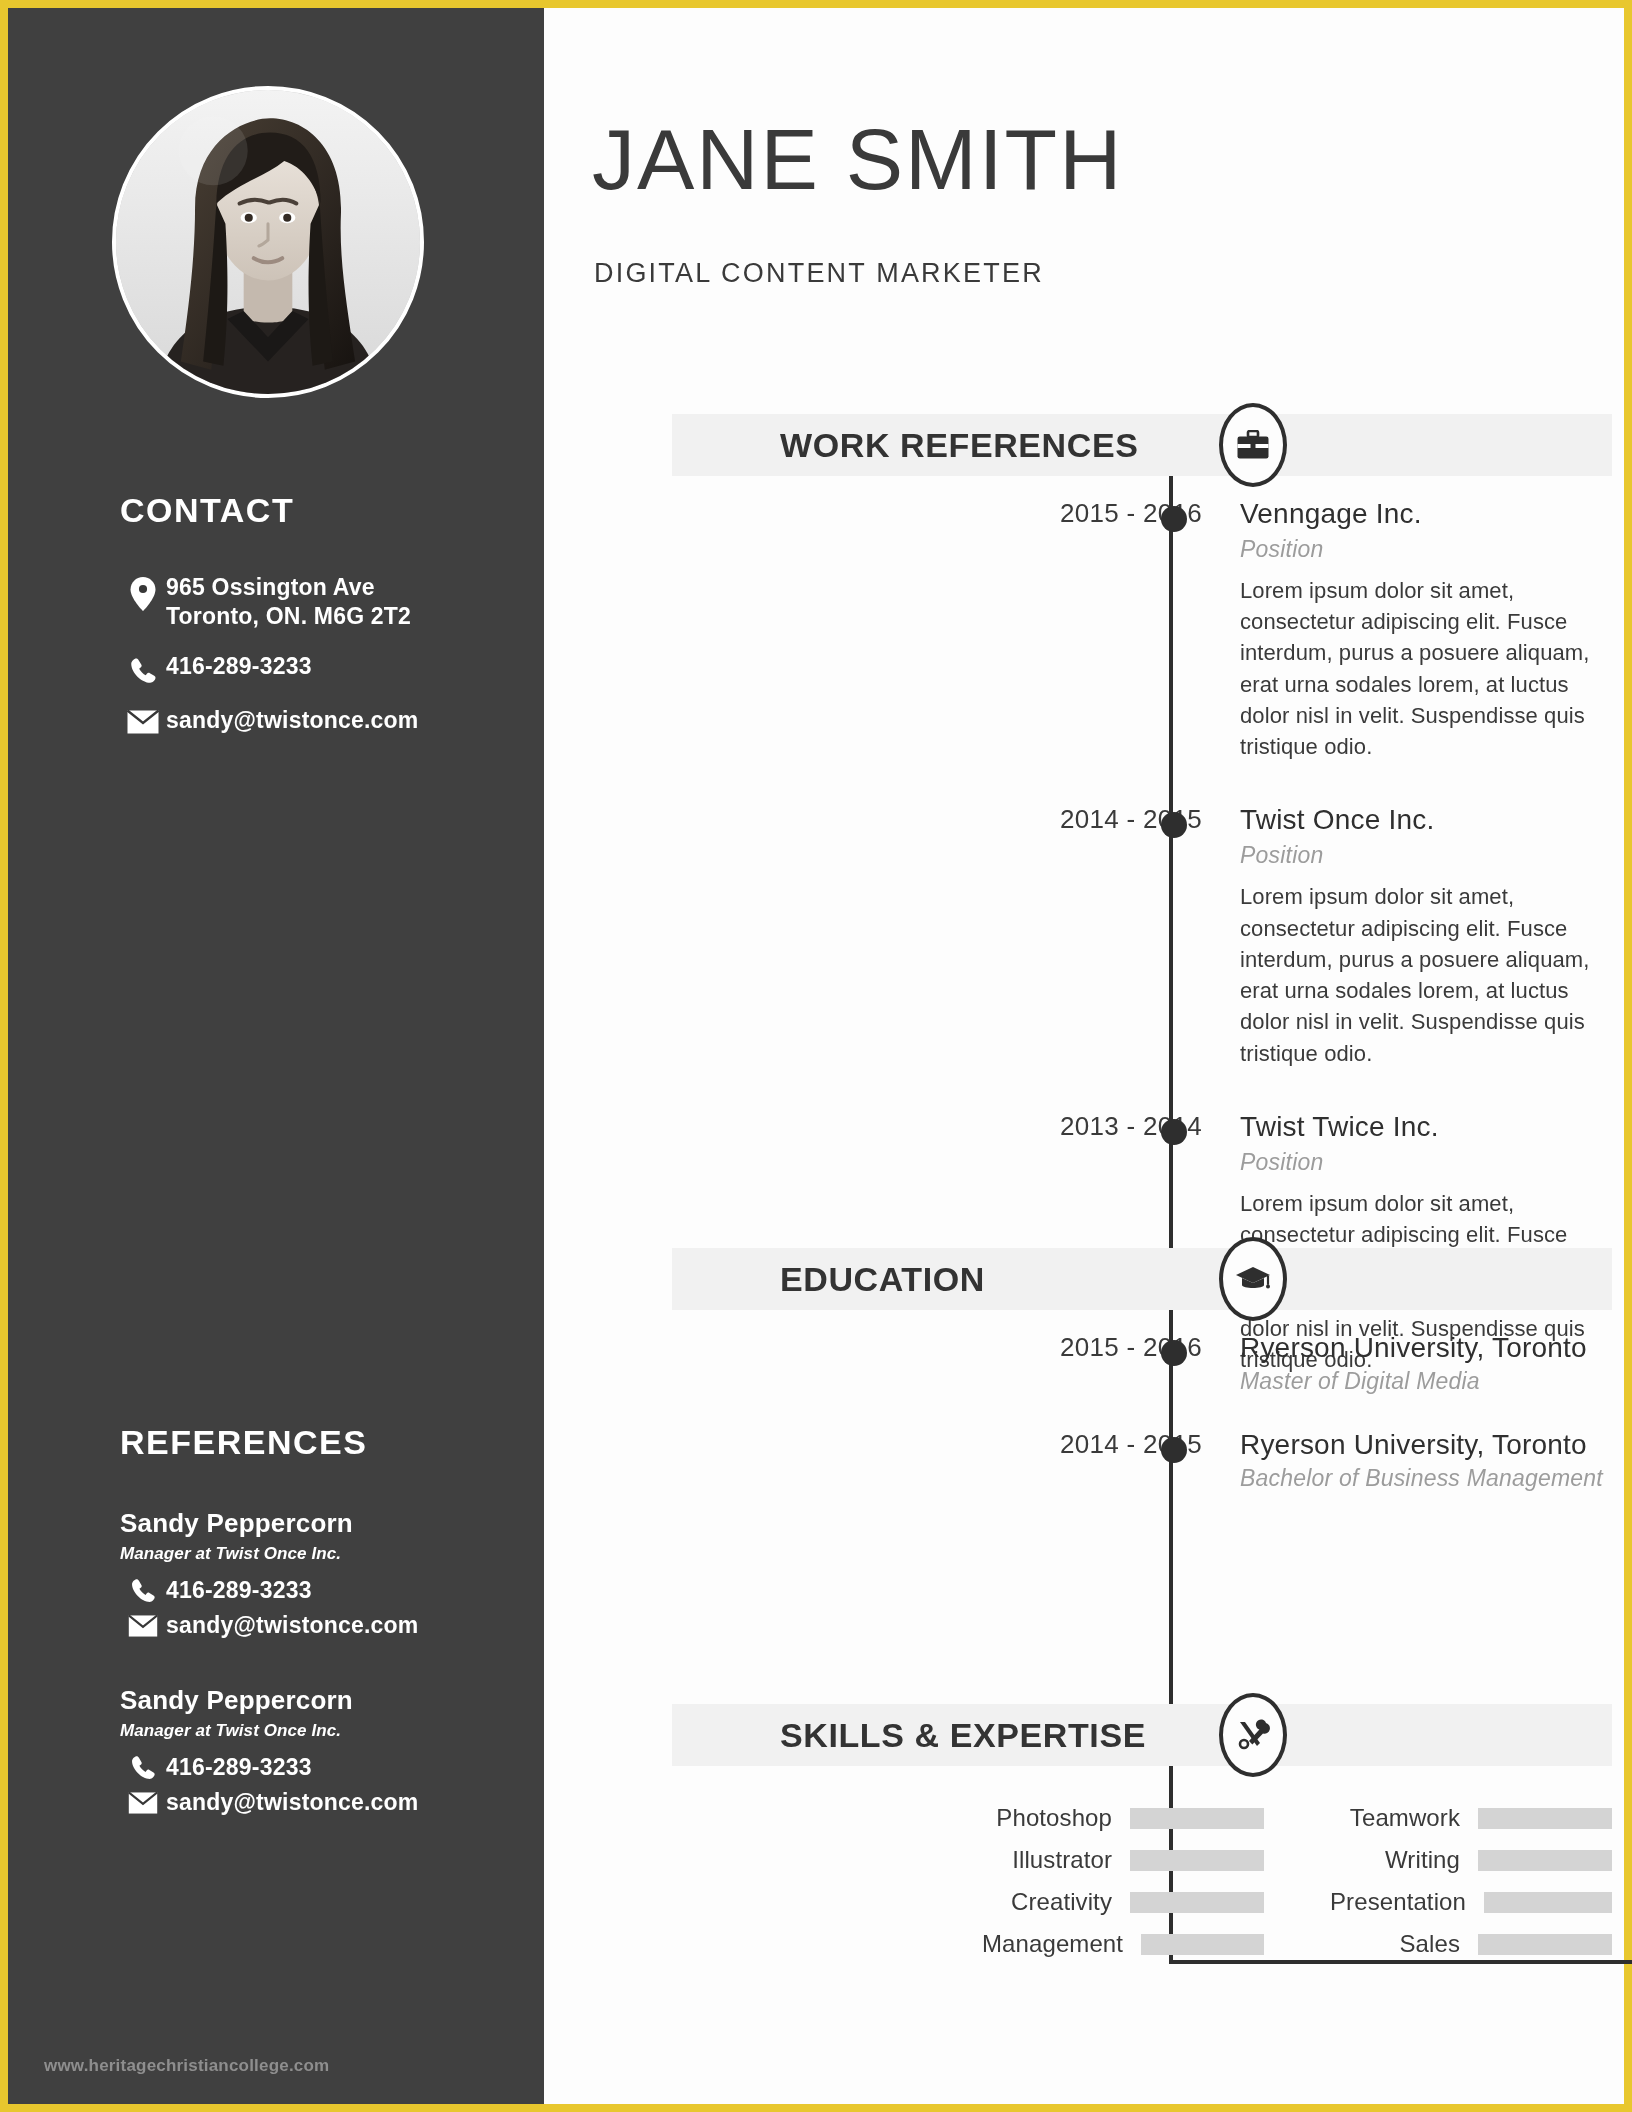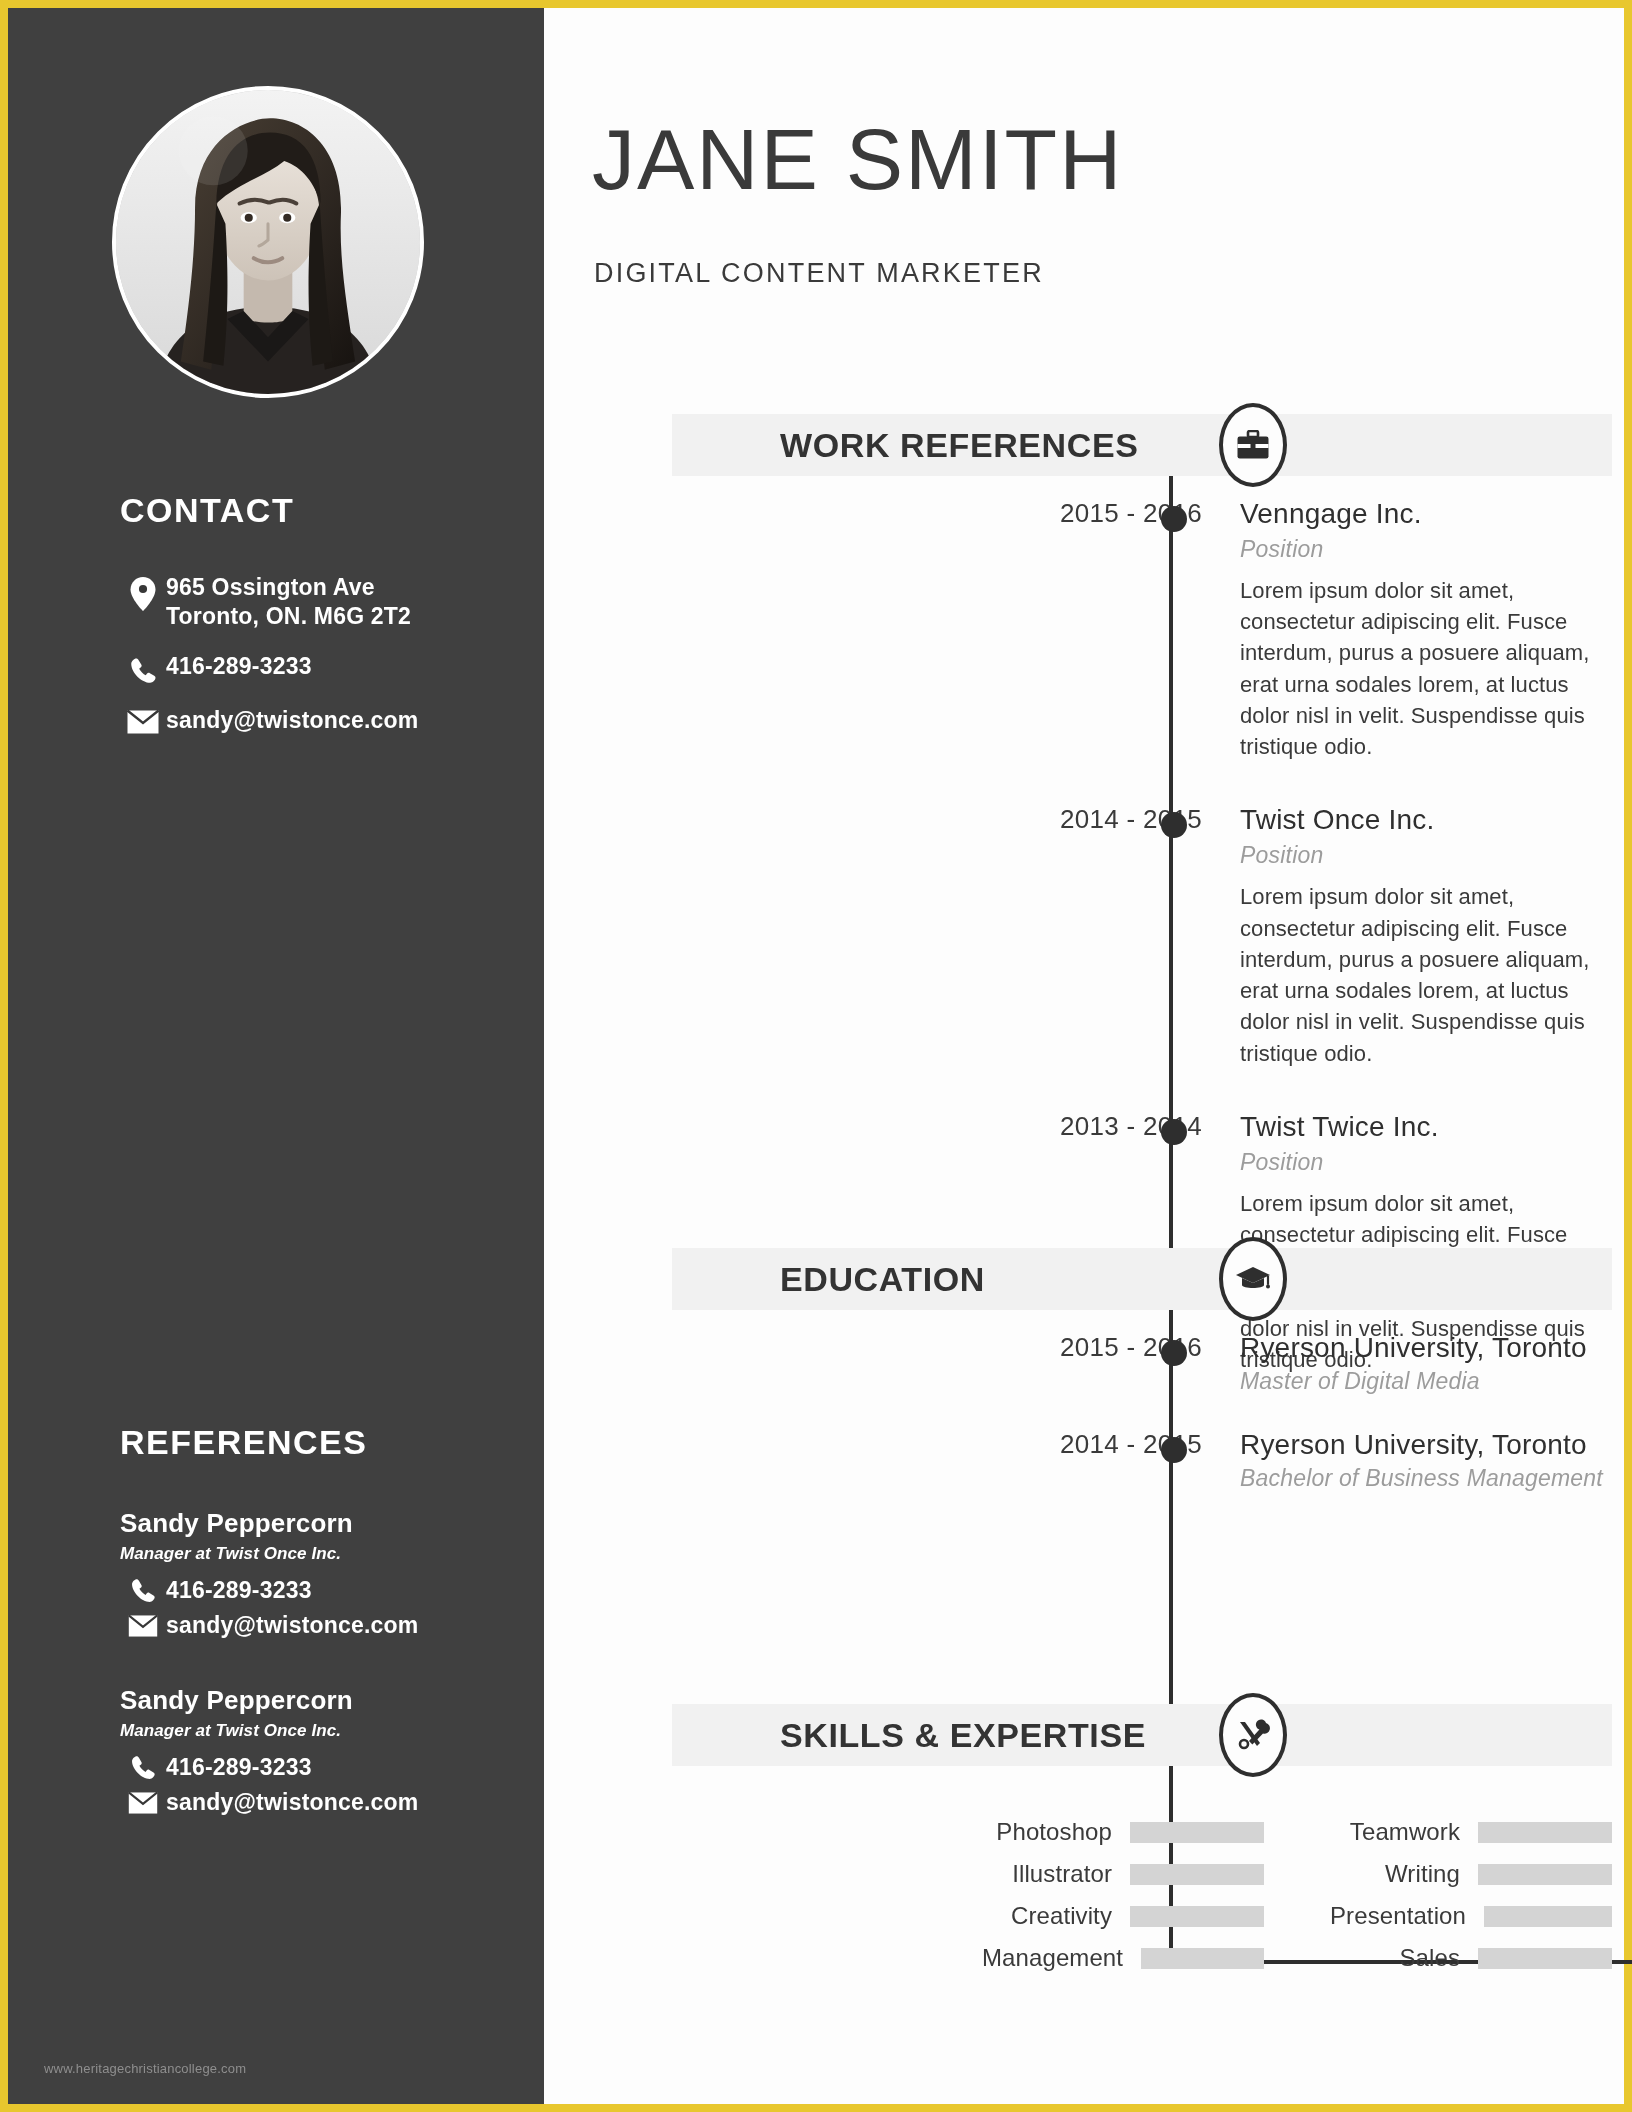--- a/index.html
+++ b/index.html
@@ -68,22 +68,23 @@
   }
   .ref-title {
     color:#ffffff; font-size:17px; font-style:italic; font-weight:bold;
     margin-bottom:12px; letter-spacing:.1px;
   }
   .ref-row { display:flex; align-items:center; margin-top:6px; }
   .ref-row .c-icon { padding-top:0; }
   .ref-row .c-text { font-size:23px; }
   #watermark {
     position:absolute; left:36px; bottom:28px;
-    color:#8e8e8e; font-size:13px;
+    color:#8e8e8e; font-size:17px;
     letter-spacing:.2px;
+    font-weight:bold;
   }
   
   #main {
     flex:1; position:relative; background:#fdfdfd;
     padding-left:48px;
   }
   #name {
     position:absolute; left:48px; top:108px;
     font-size:86px; font-weight:normal; color:#3a3a3a;
     letter-spacing:2px; line-height:1;
@@ -156,21 +157,21 @@
   }
   .entry-desc {
     font-size:22px; color:#3a3a3a; line-height:1.42;
     max-width:625px; letter-spacing:.1px;
   }
   .entry.edu { margin-bottom:34px; }
   .entry.edu .entry-org { margin-bottom:4px; }
   .entry.edu .entry-pos { margin-bottom:0; }
   
   #skills-grid {
-    margin-top:46px;
+    margin-top:32px;
     margin-left:390px;
     display:flex;
     gap:66px;
   }
   .skill-col { flex:1; }
   .skill-row {
     display:flex; align-items:center;
     height:40px;
     margin-bottom:2px;
   }

